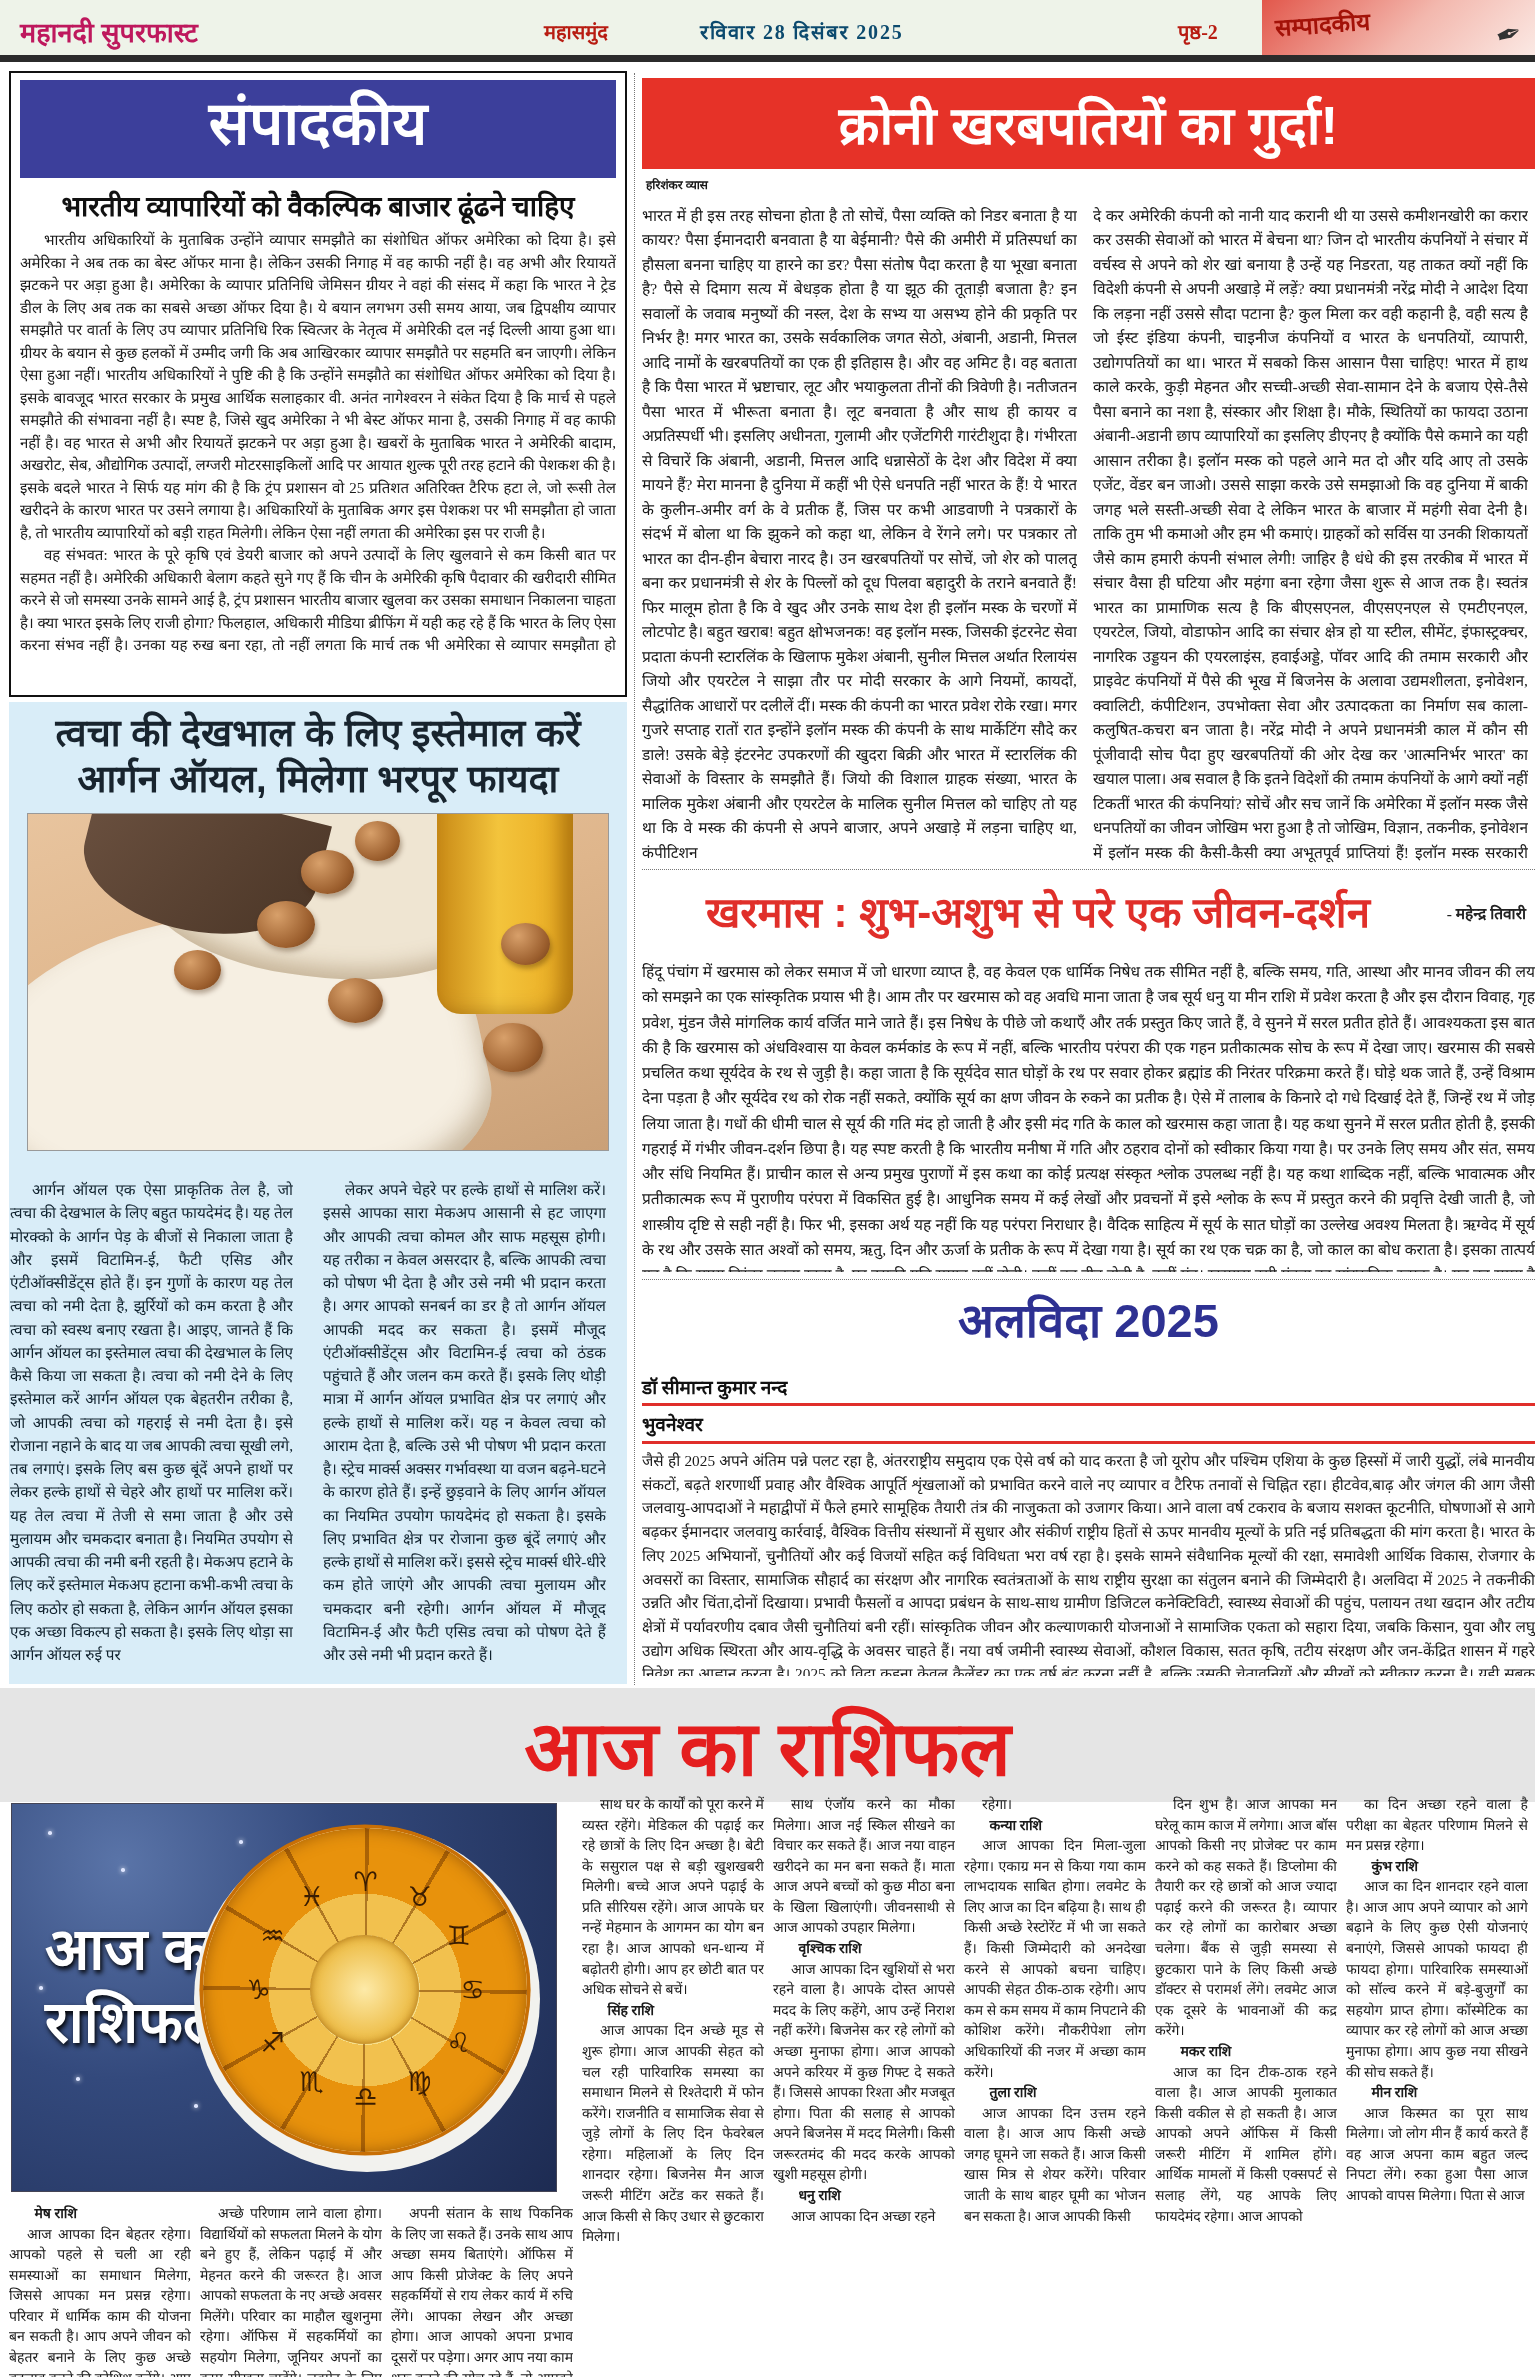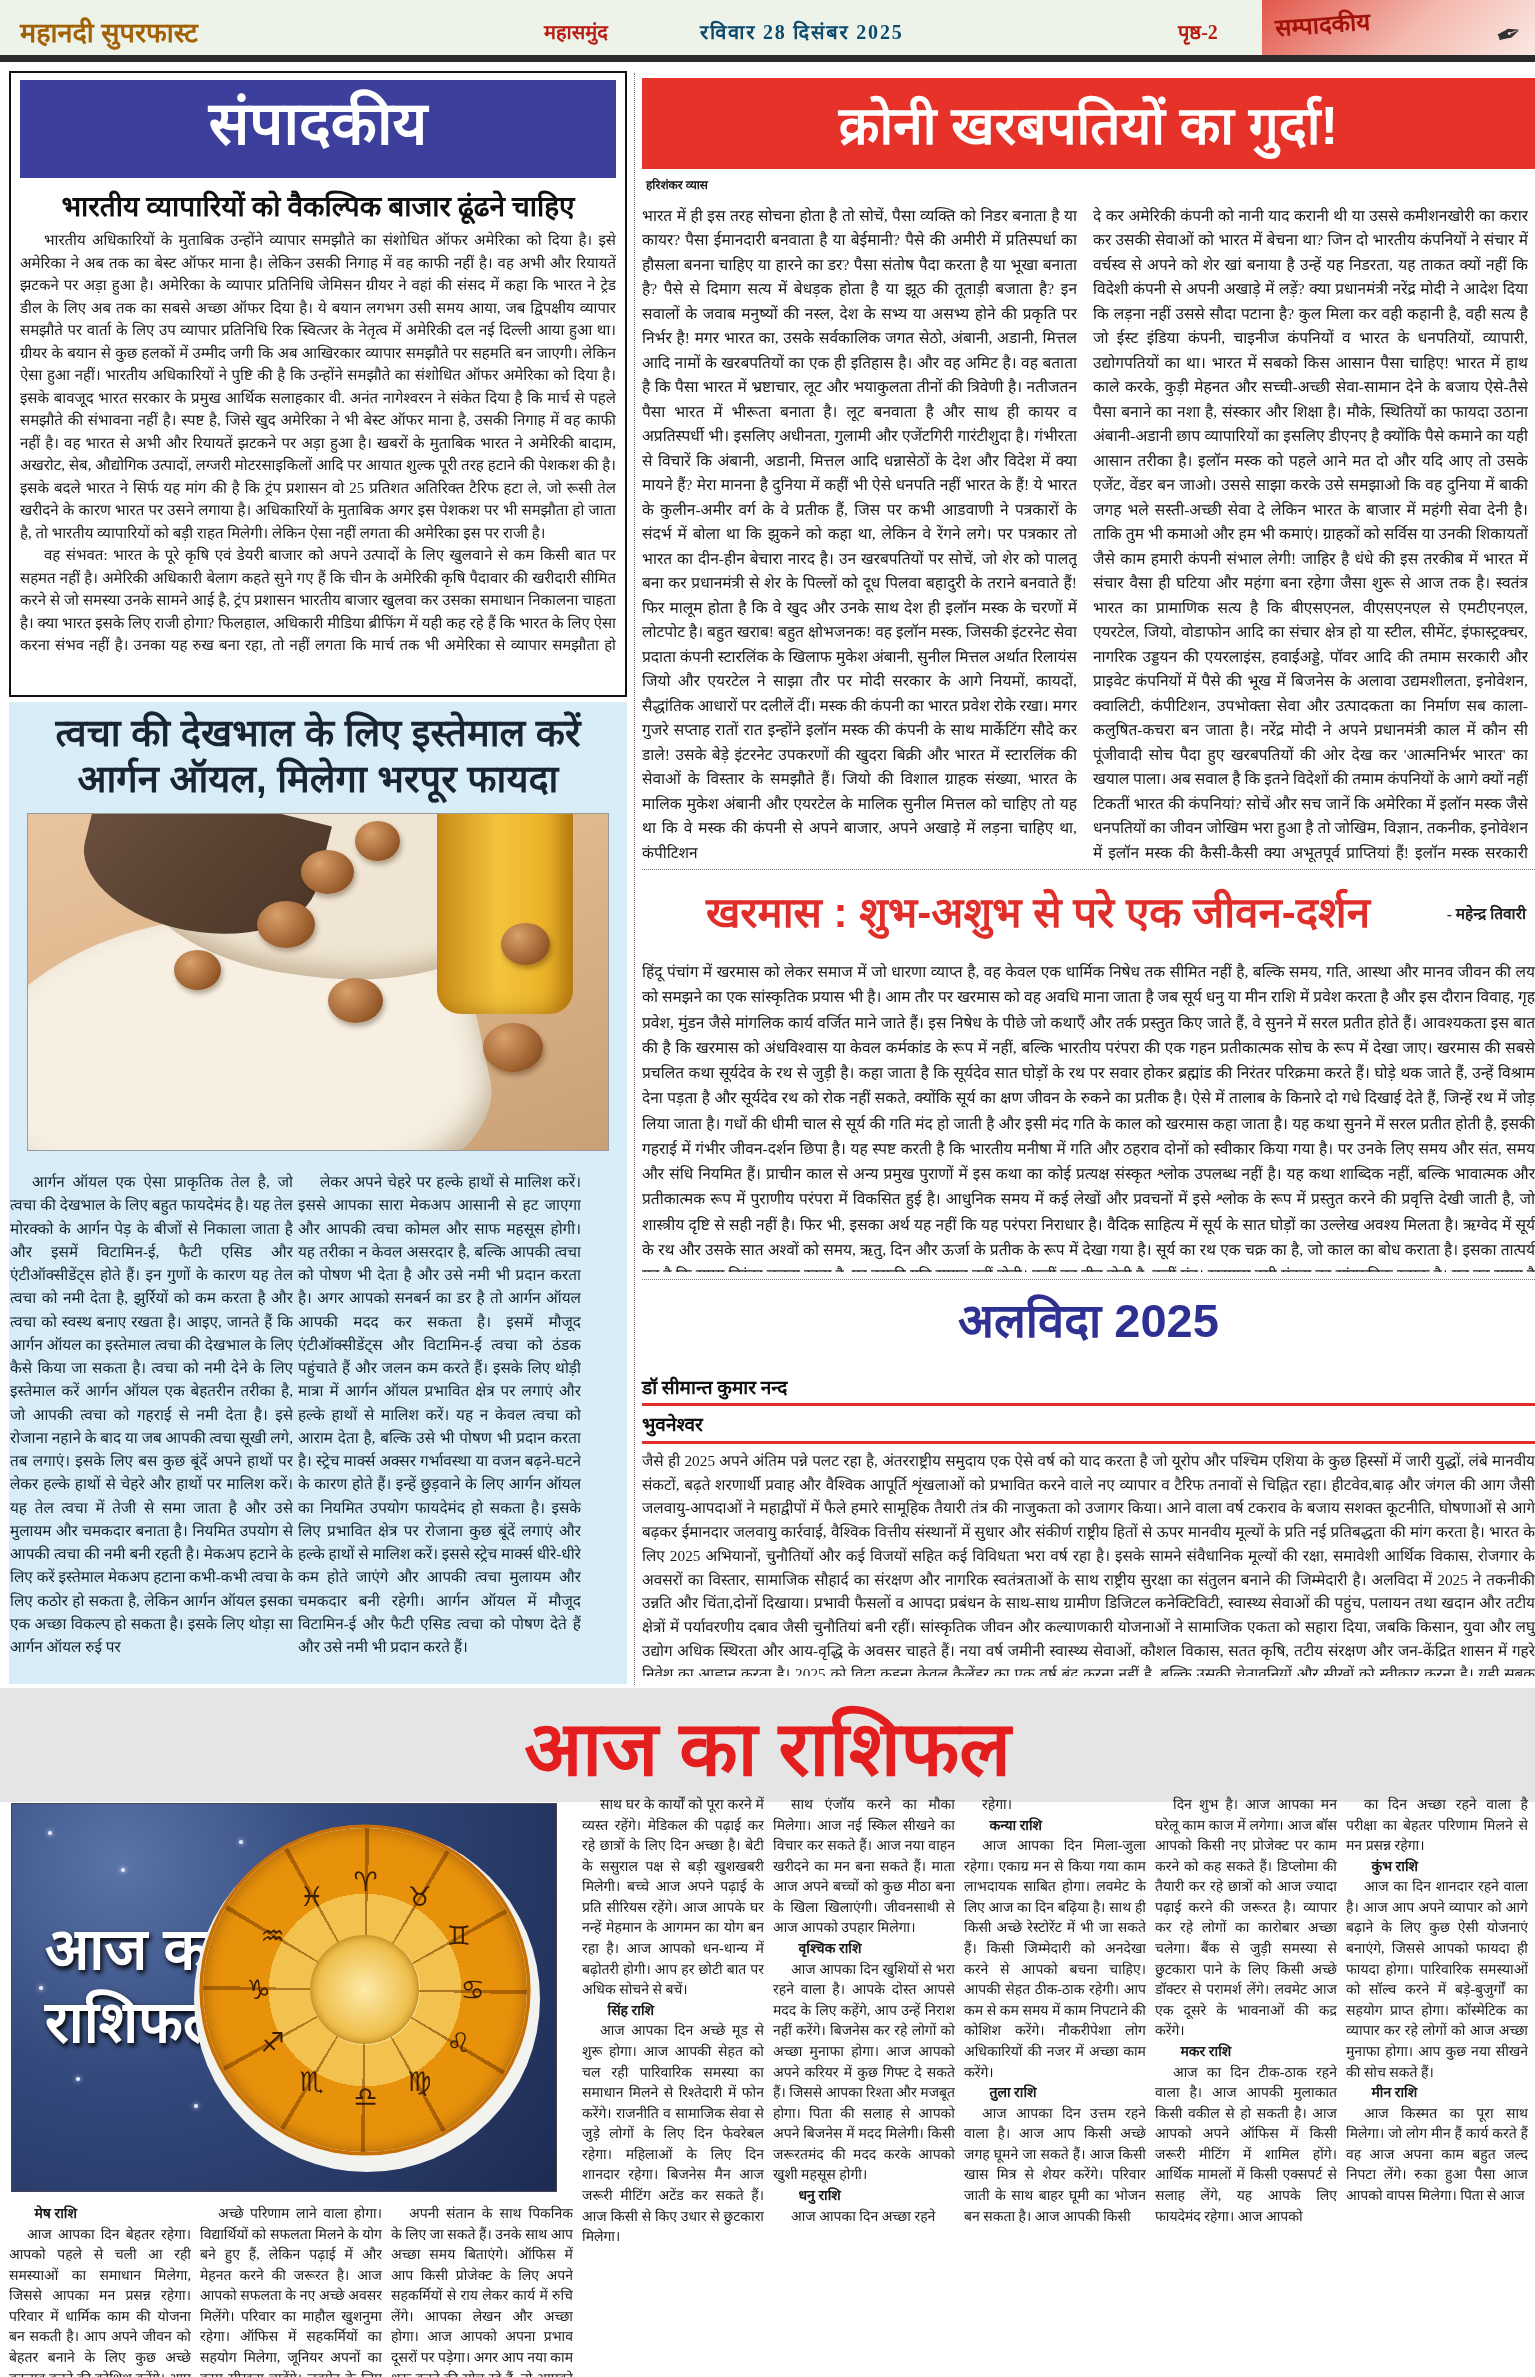--- a/index.html
+++ b/index.html
@@ -4,21 +4,21 @@
 <style>
   * { margin:0; padding:0; box-sizing:border-box; }
   html,body { width:1535px; }
   body {
     font-family:"Liberation Serif","DejaVu Serif",serif;
     background:#ffffff; color:#1a1a1a;
     position:relative; width:1535px; height:2377px; overflow:hidden;
   }
   
   .masthead { position:absolute; left:0; top:0; width:1535px; height:55px; background:#eef3e9; }
-  .mast-title { position:absolute; left:20px; top:12.7px; font-size:27px; font-weight:bold; color:#a16207; font-family:"Liberation Sans","DejaVu Sans",sans-serif; }
+  .mast-title { position:absolute; left:20px; top:12.7px; font-size:27px; font-weight:bold; color:#be185d; font-family:"Liberation Sans","DejaVu Sans",sans-serif; }
   .mast-place { position:absolute; left:544px; top:18px; font-size:20px; font-weight:bold; color:#b81c12; }
   .mast-date  { position:absolute; left:700px; top:18px; font-size:20px; font-weight:bold; color:#0c4a6e; letter-spacing:1.8px;}
   .mast-page  { position:absolute; left:1178px; top:18px; font-size:20px; font-weight:bold; color:#b81c12; }
   .mast-logo { position:absolute; right:0; top:0; width:273px; height:55px;
     background:linear-gradient(135deg,#e2574b 0%,#f3b8ae 55%,#fbe9e4 100%); overflow:hidden;}
   .mast-logo .lbl { position:absolute; left:12.7px; top:7.3px; font-size:24px; font-weight:bold; color:#a31208; transform:rotate(-4deg); }
   .mast-logo .pen { position:absolute; right:12.7px; bottom:1.8px; font-size:31px; color:#333; transform:rotate(-20deg); }
   .mast-bar { position:absolute; left:0; top:55px; width:1535px; height:7.3px; background:#2b2b2b; }
 
   
@@ -36,21 +36,21 @@
   .skin { position:absolute; left:9px; top:702px; width:618px; height:982px; background:#d9edf8; padding:9px 1px; }
   .skin-head { text-align:center; font-size:38px; line-height:1.2; font-weight:bold; color:#18242e; font-family:"Liberation Sans","DejaVu Sans",sans-serif; }
   .skin-photo { position:relative; margin:11px auto 0 auto; width:582px; height:338px; border:0.9px solid #999;
     background:linear-gradient(160deg,#e8c49e 0%,#dfb68c 45%,#caa077 100%); overflow:hidden;}
   .cloth { position:absolute; left:-55px; top:100px; width:509px; height:309px; background:#f6efe2; border-radius:45% 55% 30% 60%; transform:rotate(-12deg); box-shadow:inset 0 -16.4px 27px rgba(140,110,70,.45);}
   .cloth2 { position:absolute; left:109px; top:-36px; width:382px; height:200px; background:#efe5d2; border-radius:60% 40% 55% 45%; transform:rotate(8deg); box-shadow:inset 0 -11px 20px rgba(140,110,70,.4);}
   .bottle { position:absolute; right:35px; top:-27px; width:136px; height:227px; background:linear-gradient(90deg,#c98a16,#f3c43c 45%,#e9a91f); border-radius:16.4px 16.4px 24px 24px; box-shadow:inset -12.7px 0 20px rgba(120,70,0,.5);}
   .bottle:before { content:""; position:absolute; left:47px; top:-24px; width:42px; height:31px; background:#2e2218; border-radius:5.5px;}
   .nut { position:absolute; width:53px; height:44px; border-radius:50%; background:radial-gradient(circle at 35% 30%,#d8a06a,#9c5f2e 65%,#6f3c16); box-shadow:1.8px 3.6px 5.5px rgba(60,30,0,.35);}
   .scoop { position:absolute; left:55px; top:-18px; width:236px; height:136px; background:linear-gradient(120deg,#6b5140,#4a3526); border-radius:0 0 60% 50%; transform:rotate(14deg);}
-  .skin-cols { display:flex; gap:5px; margin-top:19px; }
+  .skin-cols { display:flex; gap:30px; margin-top:27px; }
   .skin-col { width:283px; height:546px; overflow:hidden; font-size:15.3px; line-height:1.52; text-align:justify; color:#10222e;}
   .skin-col p { text-indent:22px; }
 
   
   .crony-banner { position:absolute; left:642px; top:78px; width:893px; height:91px; background:#e63228; display:flex; align-items:center; justify-content:center;}
   .crony-banner span { color:#fff; font-size:53px; font-weight:bold; font-family:"Liberation Sans","DejaVu Sans",sans-serif;}
   .crony-byline { position:absolute; left:646px; top:176px; font-size:12px; font-weight:bold; }
   .crony-cols { position:absolute; left:642px; top:204px; width:893px; height:662px; display:flex; gap:16px; }
   .crony-col { width:435px; height:662px; overflow:hidden; font-size:15.5px; line-height:1.58; text-align:justify; }
   .hdots1 { position:absolute; left:642px; top:869px; width:893px; border-top:1.8px dotted #777; }

